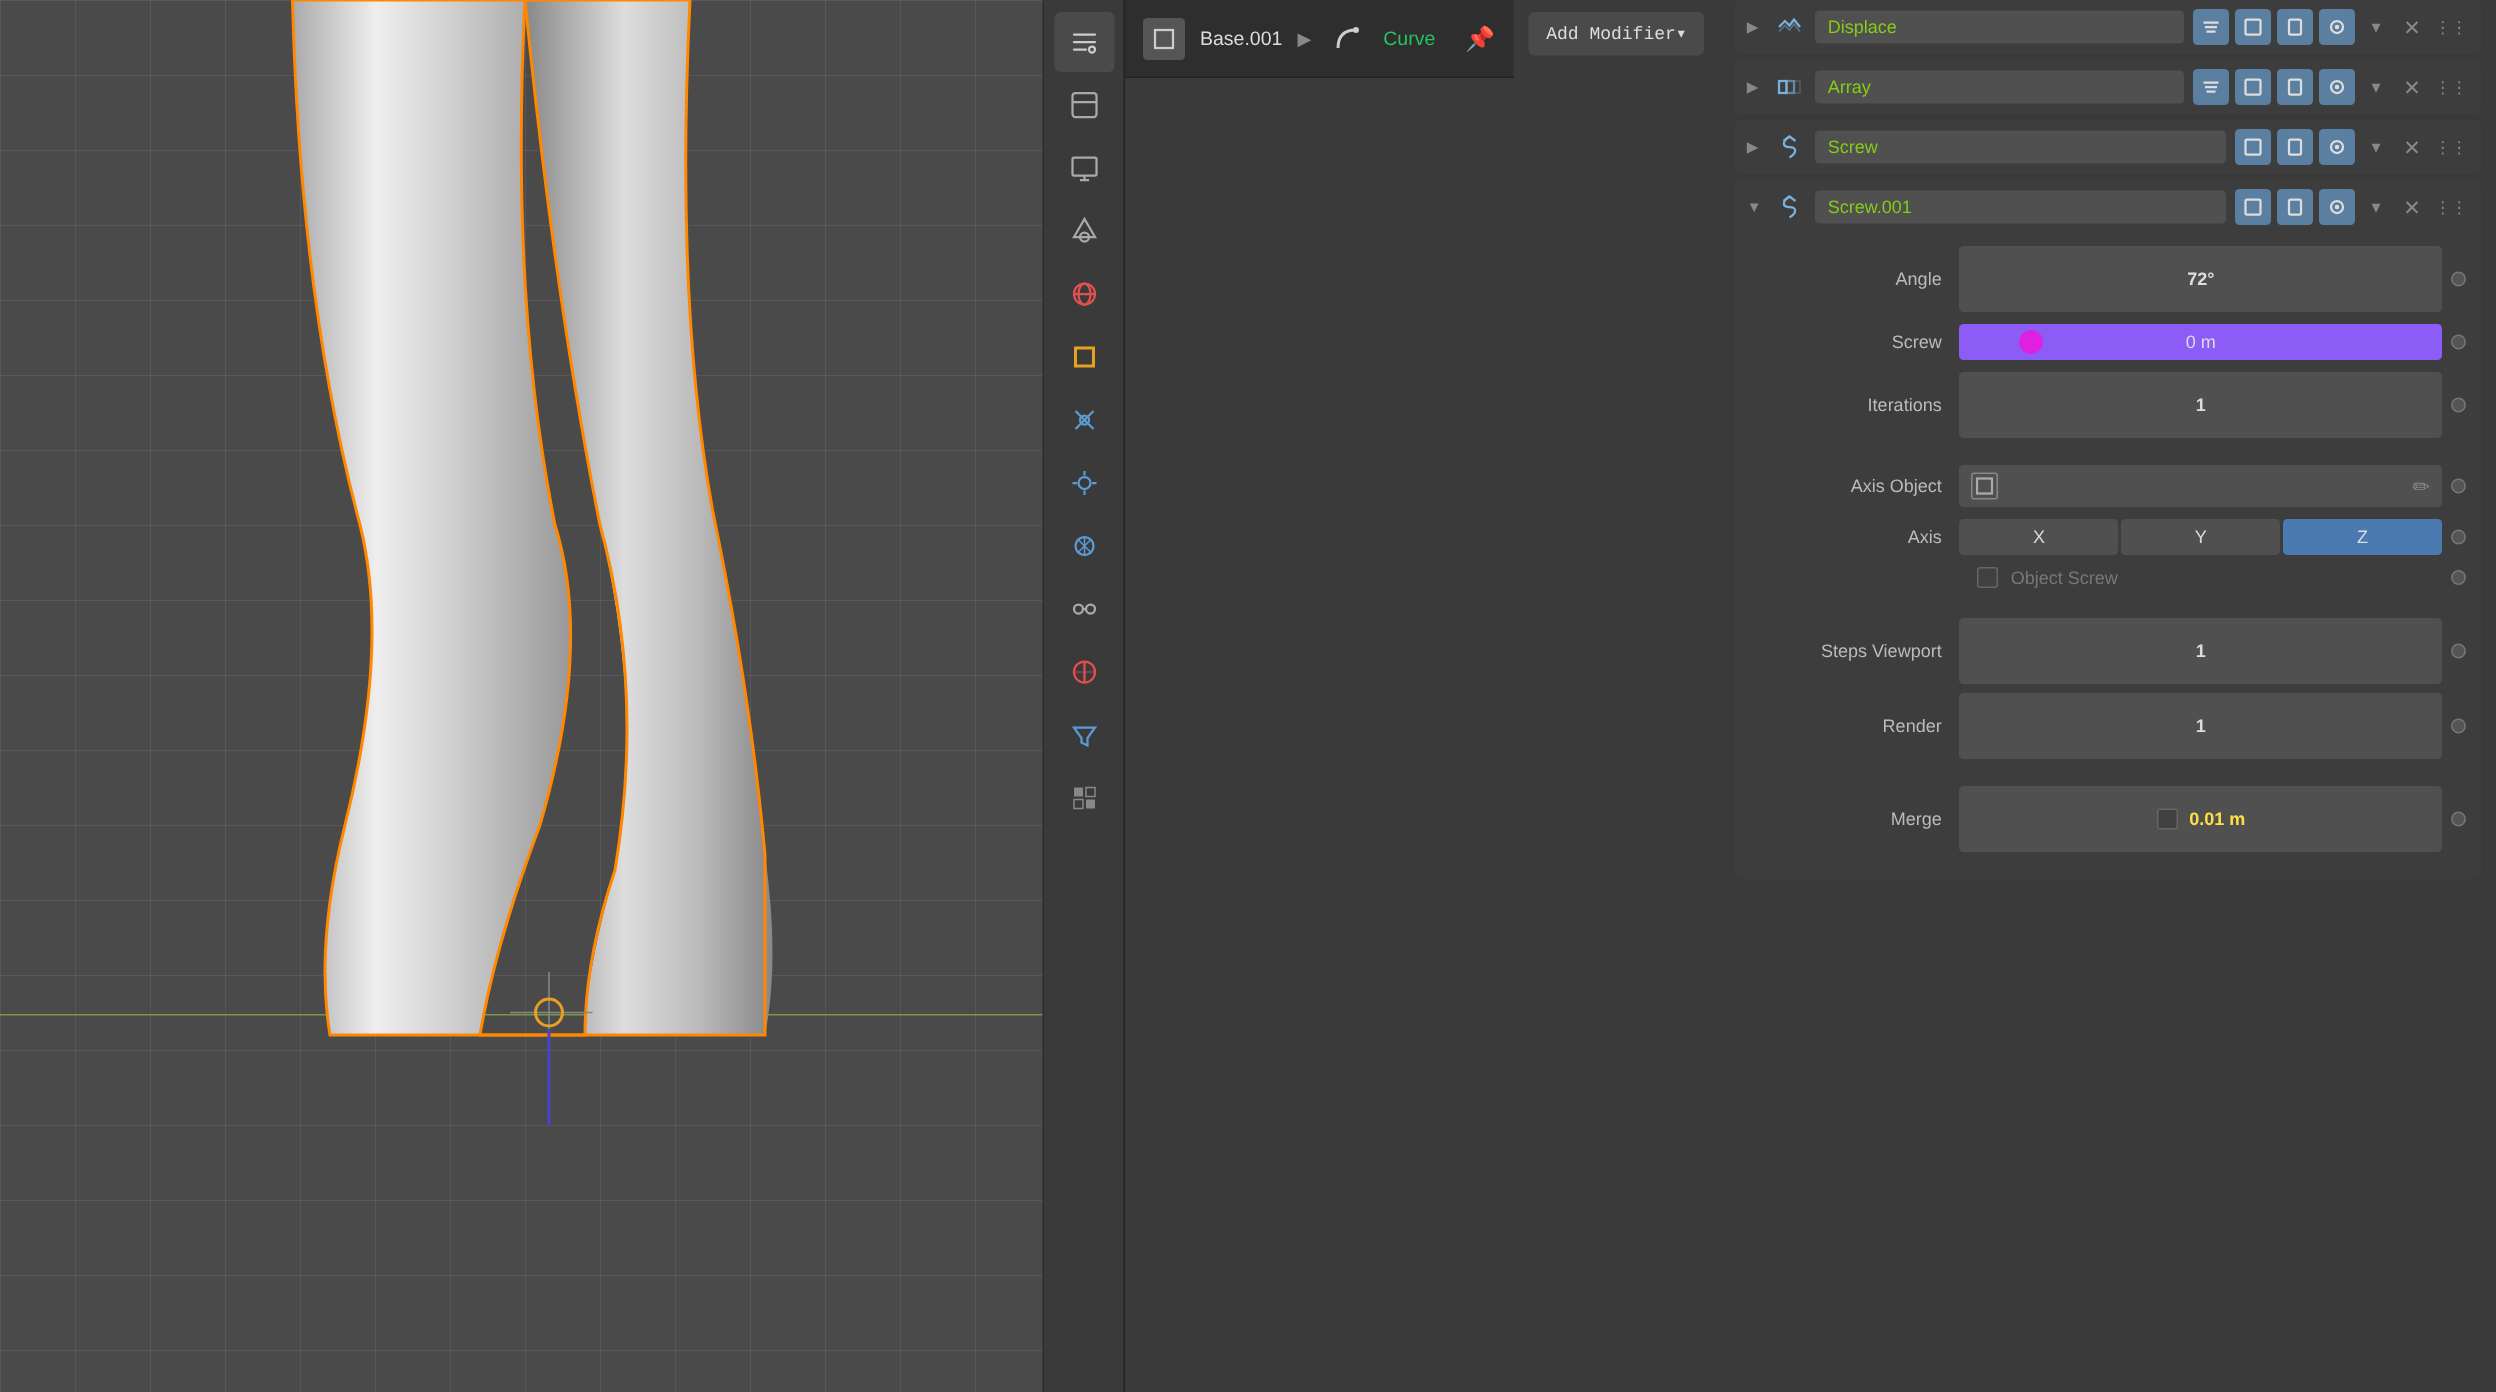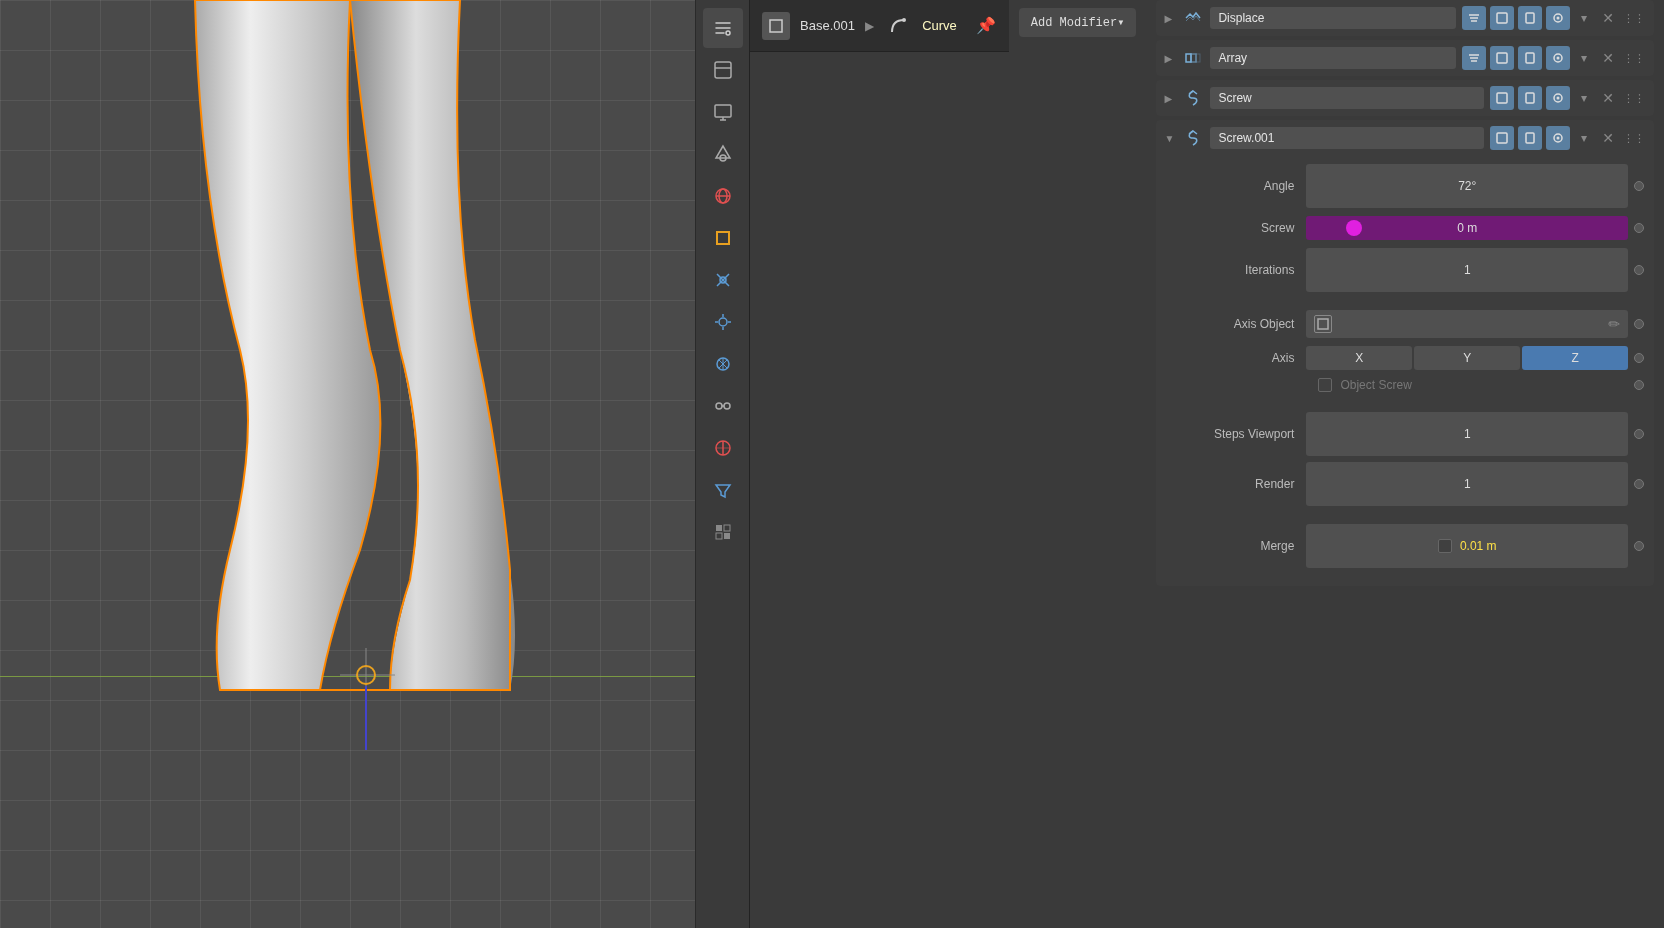--- a/index.html
+++ b/index.html
@@ -122,21 +122,21 @@
       width: 28px;
       height: 28px;
       display: flex;
       align-items: center;
       justify-content: center;
       color: #bbb;
       font-size: 16px;
     }
 
     .header-curve-label {
-      color: #fef9c3;
+      color: #22c55e;
       font-size: 13px;
     }
 
     .header-spacer { flex: 1; }
 
     .header-pin {
       color: #888;
       font-size: 16px;
       cursor: pointer;
     }
@@ -196,21 +196,21 @@
       justify-content: center;
       color: #7ab0d9;
       font-size: 13px;
     }
 
     .mod-name-field {
       flex: 1;
       background: #505050;
       border-radius: 3px;
       padding: 4px 8px;
-      color: #e5e5e5;
+      color: #84cc16;
       font-size: 12px;
       cursor: text;
     }
 
     .mod-action-icons {
       display: flex;
       align-items: center;
       gap: 4px;
     }
 
@@ -299,36 +299,37 @@
       border-radius: 3px;
       padding: 15px 10px;
       color: #ddd;
       font-size: 12px;
       text-align: center;
       cursor: ew-resize;
       position: relative;
       display: flex;
       align-items: center;
       justify-content: center;
+      font-weight: bold;
     }
 
     .prop-dot {
       width: 10px;
       height: 10px;
       border-radius: 50%;
       border: 1px solid #777;
       background: #555;
       margin-left: 6px;
       flex-shrink: 0;
     }
 
     
     .screw-field {
       flex: 1;
-      background: #701a75;
+      background: #8b5cf6;
       border-radius: 3px;
       padding: 5px 10px;
       color: #ddd;
       font-size: 12px;
       text-align: center;
       cursor: ew-resize;
       display: flex;
       align-items: center;
       justify-content: center;
       position: relative;

